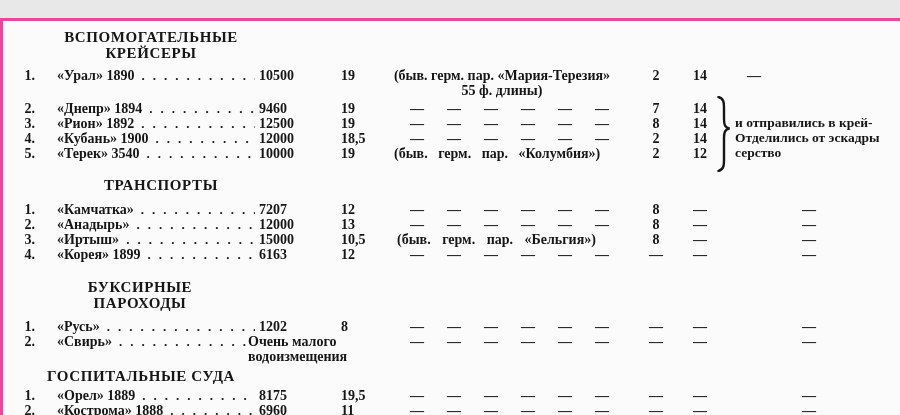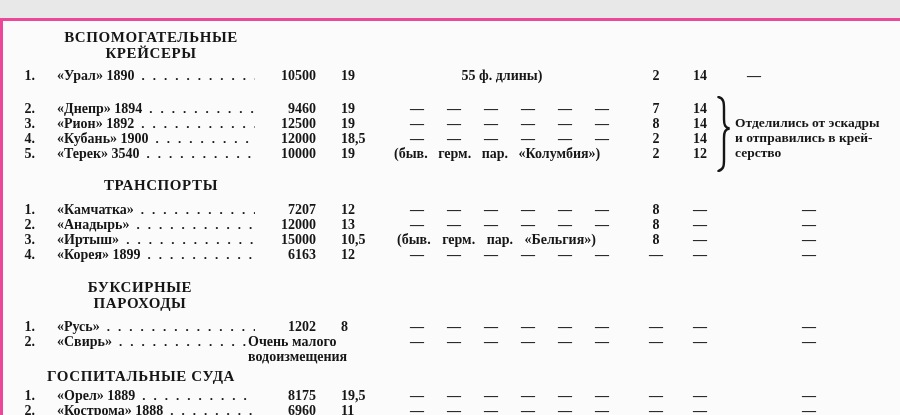--- a/index.html
+++ b/index.html
@@ -9,21 +9,21 @@
     font-family:Liberation Serif, serif;
     font-weight:bold;color:#161616;
   }
   .h{position:absolute;font-size:15px;letter-spacing:.6px;text-align:center;line-height:16px;white-space:nowrap}
   .h .hl{display:block}
   .row{position:absolute;left:0;top:0;width:898px;height:16px;font-size:14px;line-height:15px;white-space:nowrap}
   .c{position:absolute;top:0}
   .num{left:14px;width:18px;text-align:right}
   .namecell{left:54px;width:198px;display:flex;align-items:baseline}
   .leaders{flex:1 1 auto;overflow:hidden;white-space:nowrap;letter-spacing:8px;margin-left:7px;font-size:13px}
-  .ton{left:245px;width:68px;text-align:right}
+  .ton{left:256px;width:68px;text-align:left}
   .spd{left:338px}
   .k1{left:406px}.k2{left:443px}.k3{left:480px}.k4{left:517px}.k5{left:554px}.k6{left:591px}
   .k1,.k2,.k3,.k4,.k5,.k6{width:16px;text-align:center}
   .k7{left:640px;width:26px;text-align:center}
   .k8{left:684px;width:26px;text-align:center}
   .k9{left:791px;width:30px;text-align:center}
   .k9n{left:736px;width:30px;text-align:center}
   .noteC{left:383px;width:232px;text-align:center;line-height:15px}
   .noteC .nl{display:block}
   .noteW1{left:391px;width:226px;word-spacing:7px}
@@ -46,20 +46,21 @@
 
   <div class="row" style="top:47px">
     <span class="c num">1.</span>
     <span class="c namecell">
       <span>«Урал» 1890</span>
       <span class="leaders">........................................</span>
     </span>
     <span class="c ton">10500</span>
     <span class="c spd">19</span>
     <span class="c noteC">
+      <span class="nl">(быв. герм. пар. «Мария-Терезия»</span>
       <span class="nl">55 ф. длины)</span>
     </span>
     <span class="c k7">2</span>
     <span class="c k8">14</span>
     <span class="c k9n">—</span>
   </div>
 
   <div class="row" style="top:80px">
     <span class="c num">2.</span>
     <span class="c namecell">
@@ -124,22 +125,22 @@
     <span class="c spd">19</span>
     <span class="c noteW1">(быв. герм. пар. «Колумбия»)</span>
     <span class="c k7">2</span>
     <span class="c k8">12</span>
   </div>
 
   <svg class="brace" viewBox="0 0 14 76">
     <path d="M1.5 1 C7 2.5, 7 7, 7 13 L7 23 C7 29, 8 31.5, 12.5 32.5 C8 33.5, 7 36, 7 42 L7 63 C7 69, 7 73.5, 1.5 75" fill="none" stroke="#161616" stroke-width="2.4" stroke-linecap="round"></path>
   </svg>
   <div class="bracenote">
+    <span class="bl">и отправились в крей-</span>
     <span class="bl">Отделились от эскадры</span>
-    <span class="bl">и отправились в крей-</span>
     <span class="bl">серство</span>
   </div>
 
   <div class="h" style="left:28px;top:156px;width:260px">
     <span class="hl">ТРАНСПОРТЫ</span>
   </div>
 
   <div class="row" style="top:181px">
     <span class="c num">1.</span>
     <span class="c namecell">

